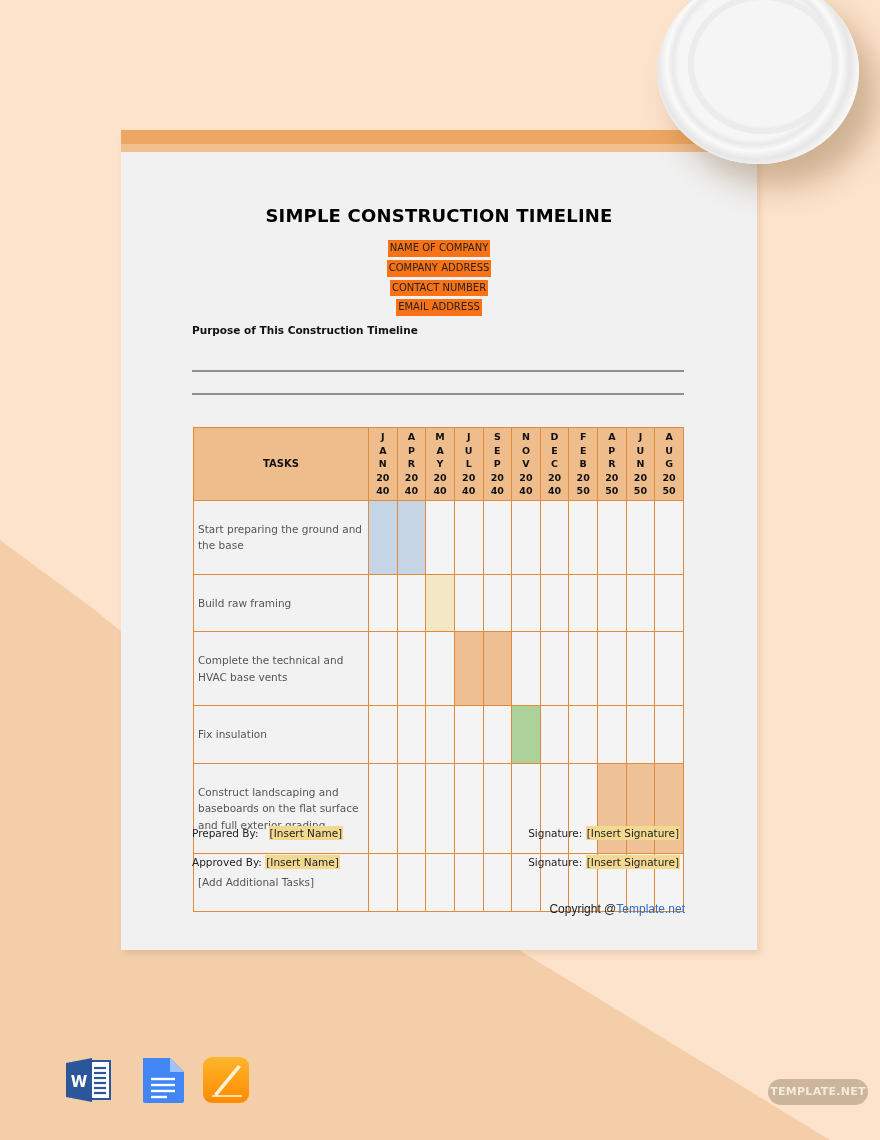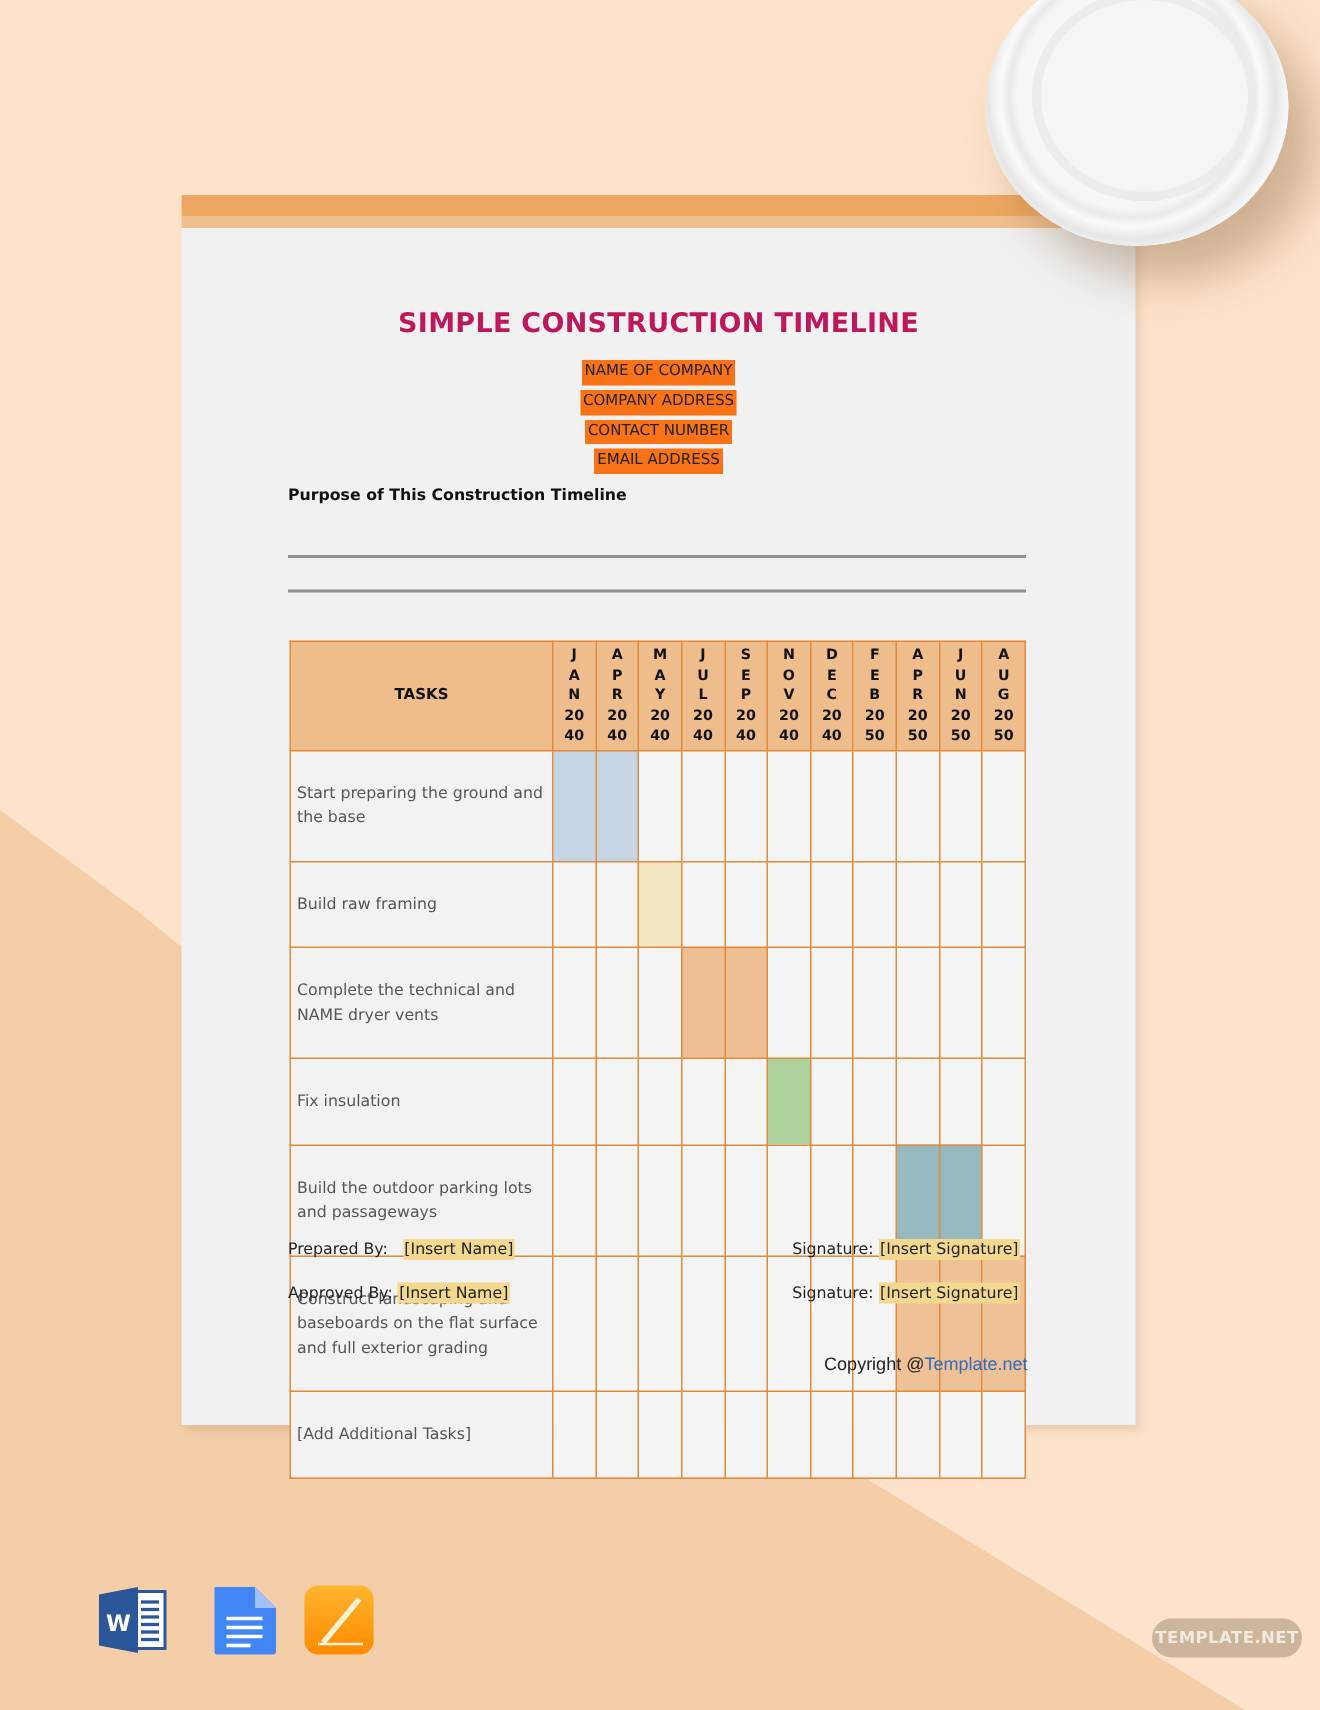--- a/index.html
+++ b/index.html
@@ -22,21 +22,21 @@
   .paper {
     position: absolute; left: 121px; top: 130px; width: 636px; height: 820px;
     background: #f1f1f1;
   }
   .paper .band1 { position: absolute; left: 0; top: 0; width: 100%; height: 14px; background: #eda762; }
   .paper .band2 { position: absolute; left: 0; top: 14px; width: 100%; height: 8px; background: #f2bf8e; }
 
   .title {
     position: absolute; left: 0; right: 0; top: 75px; text-align: center;
     font-family: "DejaVu Sans", sans-serif; font-weight: bold;
-    font-size: 18px; color: #be185d; letter-spacing: 0.2px;
+    font-size: 18px; color: #000000; letter-spacing: 0.2px;
   }
   .company {
     position: absolute; left: 0; right: 0; top: 107px; text-align: center;
   }
   .company span {
     display: inline-block; background: #f97316; color: #222;
     font-family: "DejaVu Sans", sans-serif; font-size: 10px; line-height: 16.8px; padding: 0 2px;
   }
   .purpose {
     position: absolute; left: 71px; top: 194px; font-family: "DejaVu Sans", sans-serif;
@@ -221,21 +221,21 @@
           <td class="cell"></td>
           <td class="cell"></td>
           <td class="cell"></td>
           <td class="cell"></td>
           <td class="cell"></td>
           <td class="cell"></td>
           <td class="cell"></td>
           <td class="cell"></td>
         </tr>
         <tr style="height: 42px;">
-          <td class="task">Complete the technical and NAME dryer vents</td>
+          <td class="task">Complete the technical and HVAC base vents</td>
           <td class="cell"></td>
           <td class="cell"></td>
           <td class="cell"></td>
           <td class="cell" style="background: rgb(238, 191, 146);"></td>
           <td class="cell" style="background: rgb(238, 191, 146);"></td>
           <td class="cell"></td>
           <td class="cell"></td>
           <td class="cell"></td>
           <td class="cell"></td>
           <td class="cell"></td>
@@ -246,34 +246,20 @@
           <td class="cell"></td>
           <td class="cell"></td>
           <td class="cell"></td>
           <td class="cell"></td>
           <td class="cell"></td>
           <td class="cell" style="background: rgb(172, 209, 154);"></td>
           <td class="cell"></td>
           <td class="cell"></td>
           <td class="cell"></td>
           <td class="cell"></td>
-          <td class="cell"></td>
-        </tr>
-        <tr style="height: 42px;">
-          <td class="task">Build the outdoor parking lots and passageways</td>
-          <td class="cell"></td>
-          <td class="cell"></td>
-          <td class="cell"></td>
-          <td class="cell"></td>
-          <td class="cell"></td>
-          <td class="cell"></td>
-          <td class="cell"></td>
-          <td class="cell"></td>
-          <td class="cell" style="background: rgb(150, 184, 191);"></td>
-          <td class="cell" style="background: rgb(150, 184, 191);"></td>
           <td class="cell"></td>
         </tr>
         <tr style="height: 58px;">
           <td class="task">Construct landscaping and baseboards on the flat surface and full exterior grading</td>
           <td class="cell"></td>
           <td class="cell"></td>
           <td class="cell"></td>
           <td class="cell"></td>
           <td class="cell"></td>
           <td class="cell"></td>

